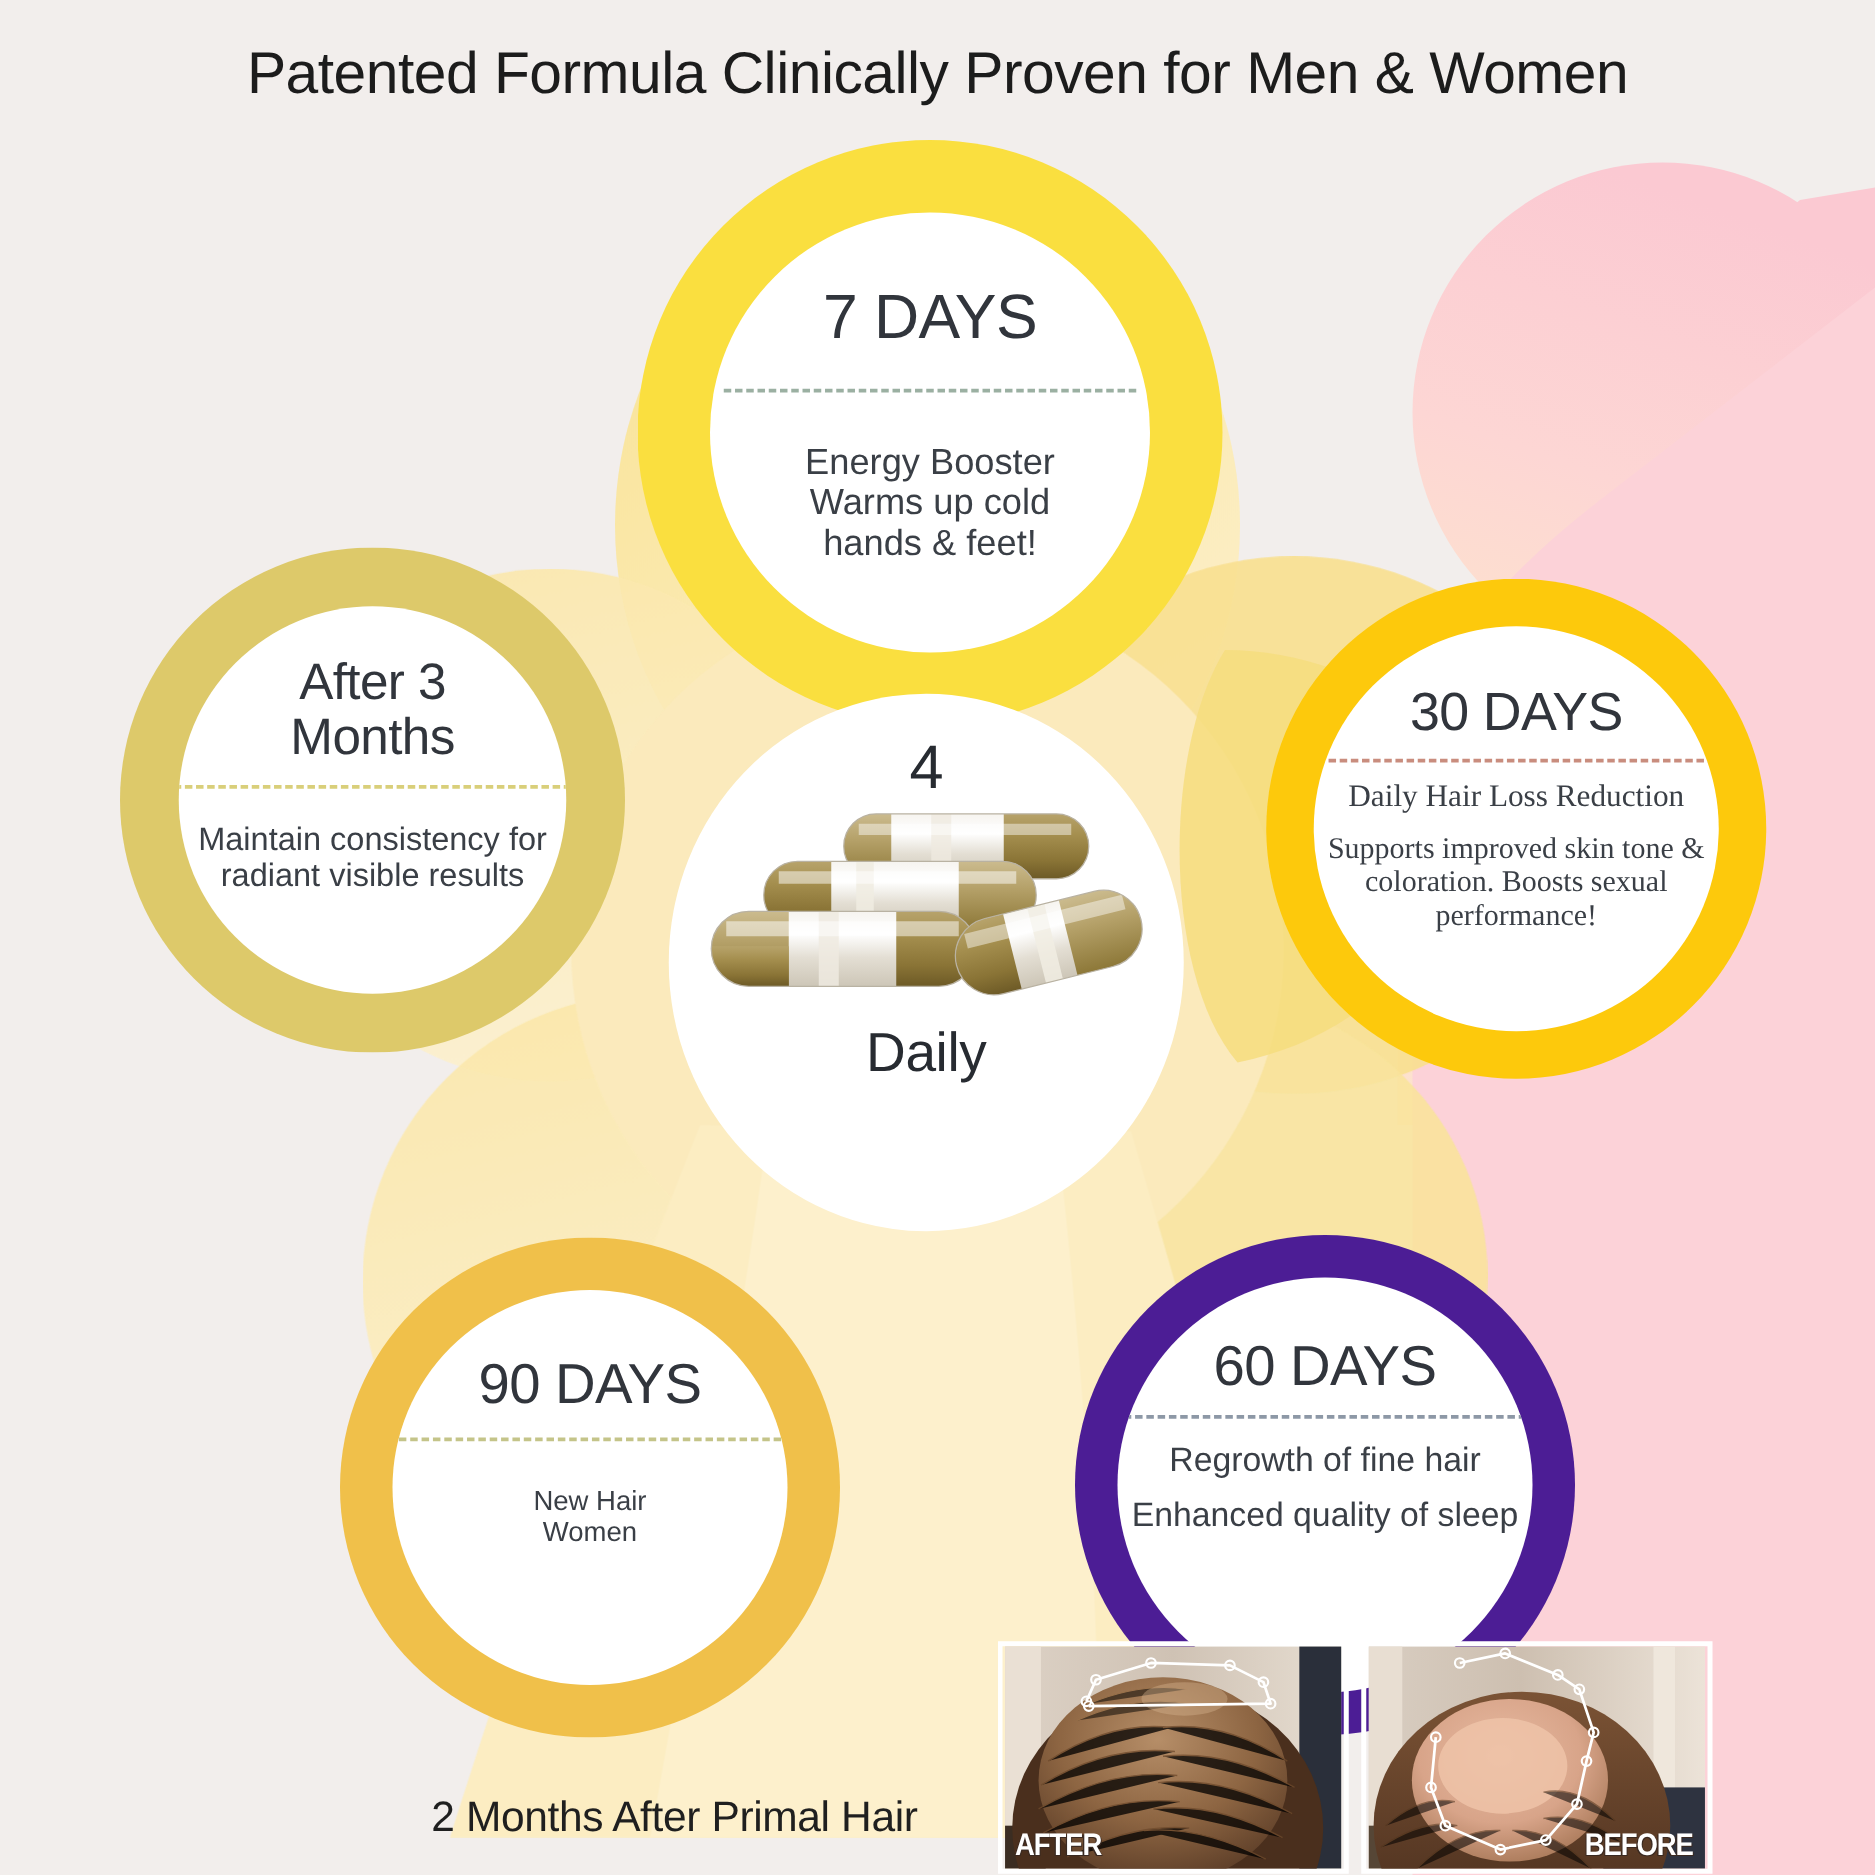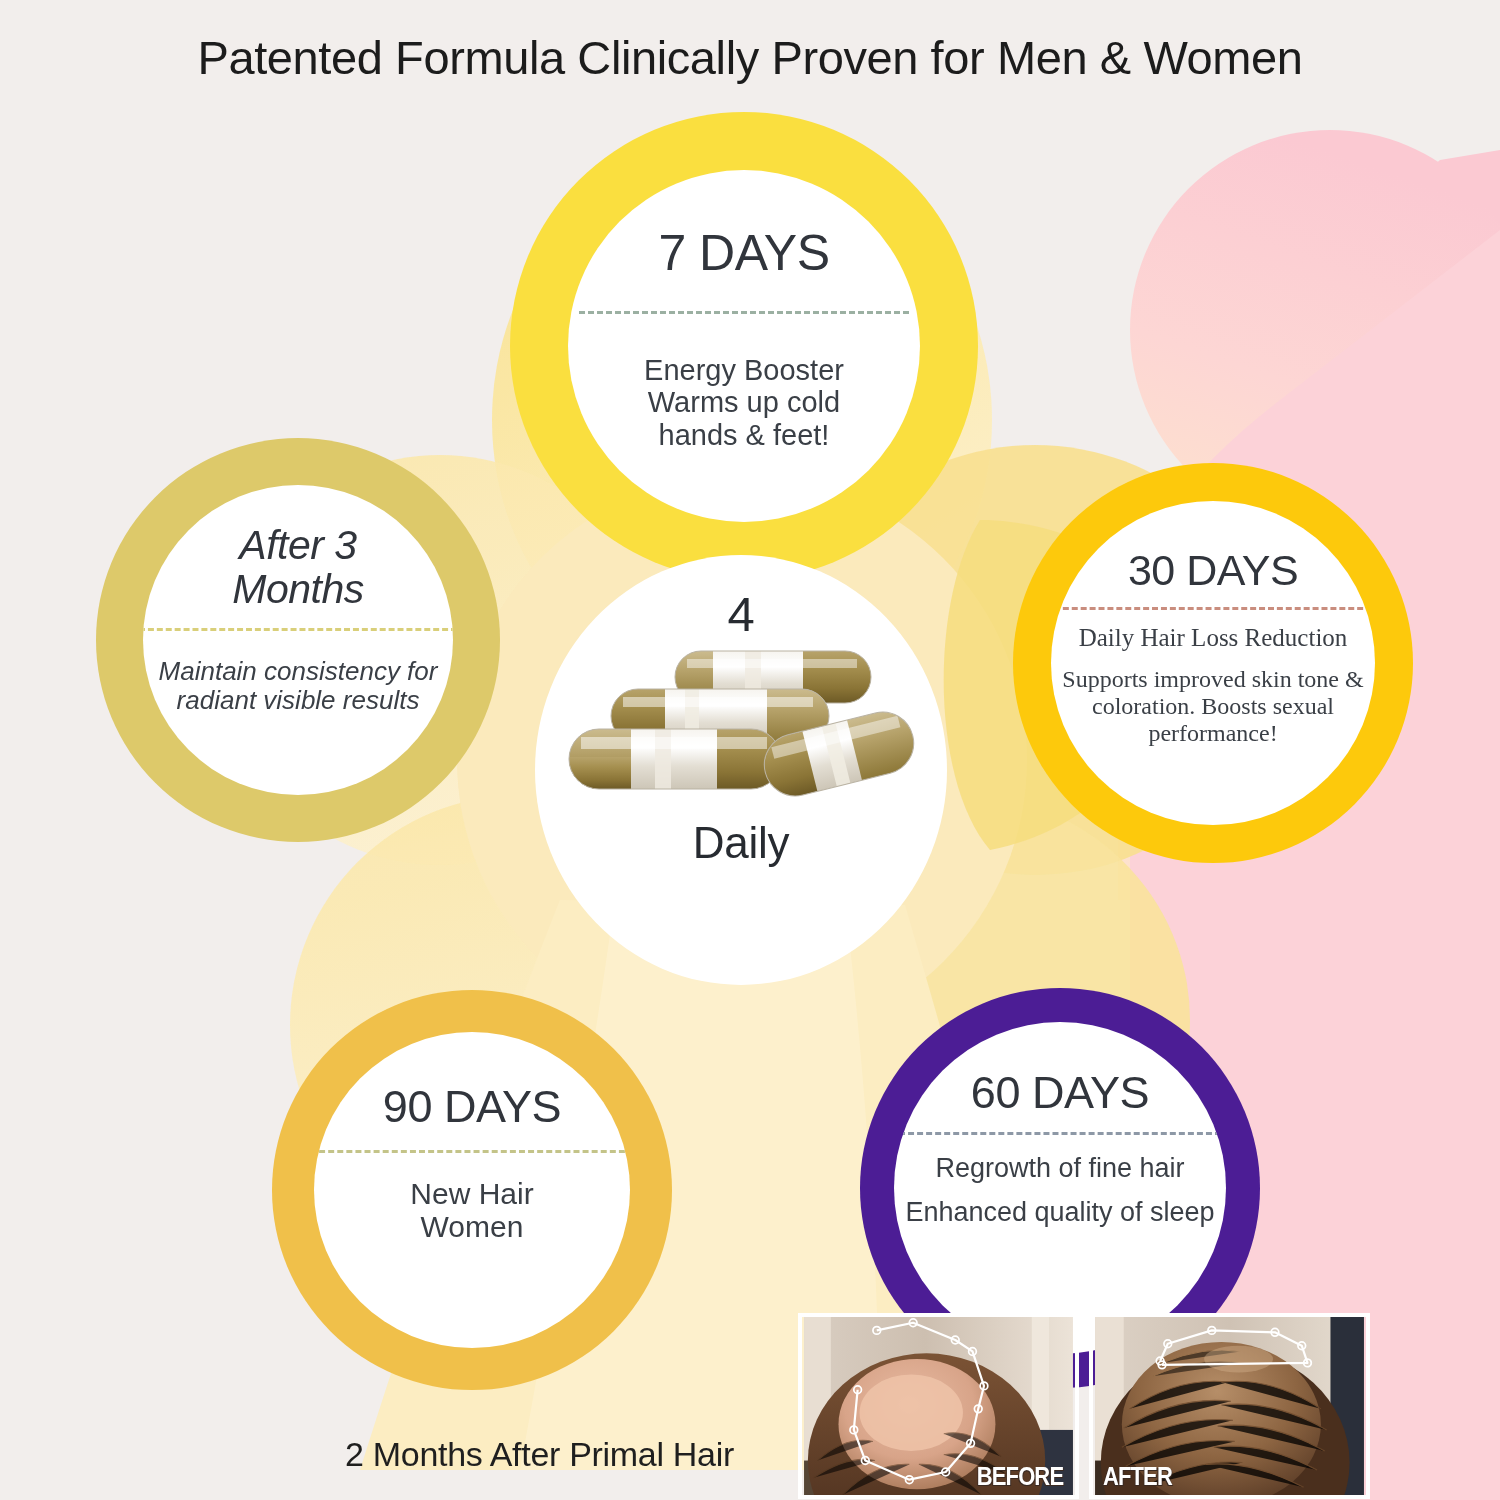--- a/index.html
+++ b/index.html
@@ -84,32 +84,32 @@
 
   
   #circle-30days { left: 1013px; top: 463px; width: 400px; height: 400px; background: #fdc90c; }
   #circle-30days .inner { left: 38px; top: 38px; width: 324px; height: 324px; }
   #circle-30days .card-head { font-size: 43px; margin-top: 48px; }
   #circle-30days .divider { border-top-color: #c98d7e; margin-top: 14px; width: 336px; }
   #circle-30days .card-body { font-size: 25px; margin-top: 14px; font-family: Liberation Serif, serif; }
   #circle-30days .card-body .line2 { font-size: 24px; margin-top: 14px; }
 
   
-  #circle-3months { left: 96px; top: 438px; width: 404px; height: 404px; background: #ddc96a; font-style: italic; }
+  #circle-3months { left: 96px; top: 438px; width: 404px; height: 404px; background: #ddc96a; }
   #circle-3months .inner { left: 47px; top: 47px; width: 310px; height: 310px; }
   #circle-3months .card-head { font-size: 41px; margin-top: 38px; line-height: 1.08; }
   #circle-3months .divider { border-top-color: #d9cf7a; margin-top: 16px; width: 318px; }
   #circle-3months .card-body { font-size: 26px; margin-top: 26px; }
 
   
   #circle-90days { left: 272px; top: 990px; width: 400px; height: 400px; background: #f0c04a; }
   #circle-90days .inner { left: 42px; top: 42px; width: 316px; height: 316px; }
   #circle-90days .card-head { font-size: 45px; margin-top: 52px; }
   #circle-90days .divider { border-top-color: #c4c489; margin-top: 20px; width: 324px; }
-  #circle-90days .card-body { font-size: 30px; margin-top: 24px; }
+  #circle-90days .card-body { font-size: 22px; margin-top: 36px; }
 
   
   #circle-60days { left: 860px; top: 988px; width: 400px; height: 400px; background: #4c1d95; }
   #circle-60days .inner { left: 34px; top: 34px; width: 332px; height: 332px; }
   #circle-60days .card-head { font-size: 45px; margin-top: 48px; }
   #circle-60days .divider { border-top-color: #8d98a6; margin-top: 16px; width: 340px; }
   #circle-60days .card-body { font-size: 27px; margin-top: 18px; }
   #circle-60days .card-body .line2 { margin-top: 14px; }
 
   
@@ -387,20 +387,73 @@
         <rect x="208" y="86" width="130" height="12" fill="#ffffff" opacity="0.45"></rect>
       </g>
     </g>
     <rect x="196" y="78" width="152" height="62" rx="31" fill="none" stroke="#b9b2a2" stroke-width="1" transform="rotate(-14 272 109)"></rect>
   </svg>
 
   <div id="center-daily">Daily</div>
 </div>
 
 <div id="ba-strip">
+
+  <div class="ba-photo">
+    <svg viewBox="0 0 281 186" width="273" height="178" xmlns="http://www.w3.org/2000/svg">
+      <defs>
+        <linearGradient id="wallA" x1="0" y1="0" x2="1" y2="0">
+          <stop offset="0" stop-color="#ddd2c6"></stop>
+          <stop offset="0.5" stop-color="#cfc2b4"></stop>
+          <stop offset="1" stop-color="#e7ded2"></stop>
+        </linearGradient>
+        <radialGradient id="scalpA" cx="0.48" cy="0.3" r="0.8">
+          <stop offset="0" stop-color="#b68e68"></stop>
+          <stop offset="0.5" stop-color="#8d6542"></stop>
+          <stop offset="1" stop-color="#4e3220"></stop>
+        </radialGradient>
+      </defs>
+      <rect width="281" height="186" fill="url(#wallA)"></rect>
+      <rect x="0" y="0" width="30" height="186" fill="#eae0d4"></rect>
+      <rect x="246" y="0" width="35" height="186" fill="#2a2f3a"></rect>
+      <rect x="0" y="150" width="34" height="36" fill="#3b2d22"></rect>
+      <ellipse cx="136" cy="152" rx="130" ry="118" fill="#4a2f1d"></ellipse>
+      <ellipse cx="132" cy="112" rx="104" ry="86" fill="url(#scalpA)"></ellipse>
+      <g stroke="#6e4a2c" stroke-width="1.2" opacity="0.75">
+        <path d="M36 96 q52 -34 104 -28"></path>
+          <path d="M30 116 q56 -34 112 -28"></path>
+        <path d="M28 136 q60 -34 116 -28"></path>
+          <path d="M32 156 q58 -32 114 -26"></path>
+        <path d="M236 96 q-52 -34 -104 -28"></path>
+          <path d="M242 118 q-56 -32 -110 -26"></path>
+        <path d="M240 140 q-58 -32 -112 -26"></path>
+          <path d="M232 160 q-56 -30 -108 -24"></path>
+        <path d="M52 176 q54 -28 102 -24"></path>
+          <path d="M218 178 q-54 -28 -102 -24"></path>
+      </g>
+      <g stroke="#9b7248" stroke-width="1" opacity="0.5">
+        <path d="M60 62 q50 -22 94 -14"></path>
+          <path d="M70 48 q44 -18 82 -12"></path>
+      </g>
+      <ellipse cx="150" cy="44" rx="36" ry="14" fill="#d9b793" opacity="0.38"></ellipse>
+      <g fill="none" stroke="#ffffff" stroke-width="2.3" stroke-linejoin="round">
+        <polyline points="68,46 76,28 122,14 188,16 216,30 222,48 70,50"></polyline>
+      </g>
+      <g fill="none" stroke="#ffffff" stroke-width="1.8">
+        <circle cx="68" cy="46" r="4"></circle>
+          <circle cx="76" cy="28" r="4"></circle>
+        <circle cx="122" cy="14" r="4"></circle>
+          <circle cx="188" cy="16" r="4"></circle>
+        <circle cx="216" cy="30" r="4"></circle>
+          <circle cx="222" cy="48" r="4"></circle>
+        <circle cx="70" cy="50" r="4"></circle>
+      </g>
+    </svg>
+    <span class="ba-label" id="label-after">AFTER</span>
+  </div>
 
   <div class="ba-photo">
     <svg viewBox="0 0 281 186" width="273" height="178" xmlns="http://www.w3.org/2000/svg">
       <defs>
         <linearGradient id="wallB" x1="0" y1="0" x2="1" y2="0">
           <stop offset="0" stop-color="#d9cec2"></stop>
           <stop offset="0.45" stop-color="#cdbfb0"></stop>
           <stop offset="1" stop-color="#ece3d8"></stop>
         </linearGradient>
         <radialGradient id="scalpB" cx="0.45" cy="0.35" r="0.75">
@@ -442,68 +495,15 @@
         <circle cx="174" cy="132" r="4"></circle>
           <circle cx="148" cy="162" r="4"></circle>
         <circle cx="110" cy="170" r="4"></circle>
           <circle cx="64" cy="150" r="4"></circle>
         <circle cx="52" cy="118" r="4"></circle>
           <circle cx="56" cy="76" r="4"></circle>
       </g>
     </svg>
     <span class="ba-label" id="label-before">BEFORE</span>
   </div>
-
-  <div class="ba-photo">
-    <svg viewBox="0 0 281 186" width="273" height="178" xmlns="http://www.w3.org/2000/svg">
-      <defs>
-        <linearGradient id="wallA" x1="0" y1="0" x2="1" y2="0">
-          <stop offset="0" stop-color="#ddd2c6"></stop>
-          <stop offset="0.5" stop-color="#cfc2b4"></stop>
-          <stop offset="1" stop-color="#e7ded2"></stop>
-        </linearGradient>
-        <radialGradient id="scalpA" cx="0.48" cy="0.3" r="0.8">
-          <stop offset="0" stop-color="#b68e68"></stop>
-          <stop offset="0.5" stop-color="#8d6542"></stop>
-          <stop offset="1" stop-color="#4e3220"></stop>
-        </radialGradient>
-      </defs>
-      <rect width="281" height="186" fill="url(#wallA)"></rect>
-      <rect x="0" y="0" width="30" height="186" fill="#eae0d4"></rect>
-      <rect x="246" y="0" width="35" height="186" fill="#2a2f3a"></rect>
-      <rect x="0" y="150" width="34" height="36" fill="#3b2d22"></rect>
-      <ellipse cx="136" cy="152" rx="130" ry="118" fill="#4a2f1d"></ellipse>
-      <ellipse cx="132" cy="112" rx="104" ry="86" fill="url(#scalpA)"></ellipse>
-      <g stroke="#6e4a2c" stroke-width="1.2" opacity="0.75">
-        <path d="M36 96 q52 -34 104 -28"></path>
-          <path d="M30 116 q56 -34 112 -28"></path>
-        <path d="M28 136 q60 -34 116 -28"></path>
-          <path d="M32 156 q58 -32 114 -26"></path>
-        <path d="M236 96 q-52 -34 -104 -28"></path>
-          <path d="M242 118 q-56 -32 -110 -26"></path>
-        <path d="M240 140 q-58 -32 -112 -26"></path>
-          <path d="M232 160 q-56 -30 -108 -24"></path>
-        <path d="M52 176 q54 -28 102 -24"></path>
-          <path d="M218 178 q-54 -28 -102 -24"></path>
-      </g>
-      <g stroke="#9b7248" stroke-width="1" opacity="0.5">
-        <path d="M60 62 q50 -22 94 -14"></path>
-          <path d="M70 48 q44 -18 82 -12"></path>
-      </g>
-      <ellipse cx="150" cy="44" rx="36" ry="14" fill="#d9b793" opacity="0.38"></ellipse>
-      <g fill="none" stroke="#ffffff" stroke-width="2.3" stroke-linejoin="round">
-        <polyline points="68,46 76,28 122,14 188,16 216,30 222,48 70,50"></polyline>
-      </g>
-      <g fill="none" stroke="#ffffff" stroke-width="1.8">
-        <circle cx="68" cy="46" r="4"></circle>
-          <circle cx="76" cy="28" r="4"></circle>
-        <circle cx="122" cy="14" r="4"></circle>
-          <circle cx="188" cy="16" r="4"></circle>
-        <circle cx="216" cy="30" r="4"></circle>
-          <circle cx="222" cy="48" r="4"></circle>
-        <circle cx="70" cy="50" r="4"></circle>
-      </g>
-    </svg>
-    <span class="ba-label" id="label-after">AFTER</span>
-  </div>
 </div>
 
 <div id="bottom-caption">2 Months After Primal Hair</div>
 
 </body></html>

